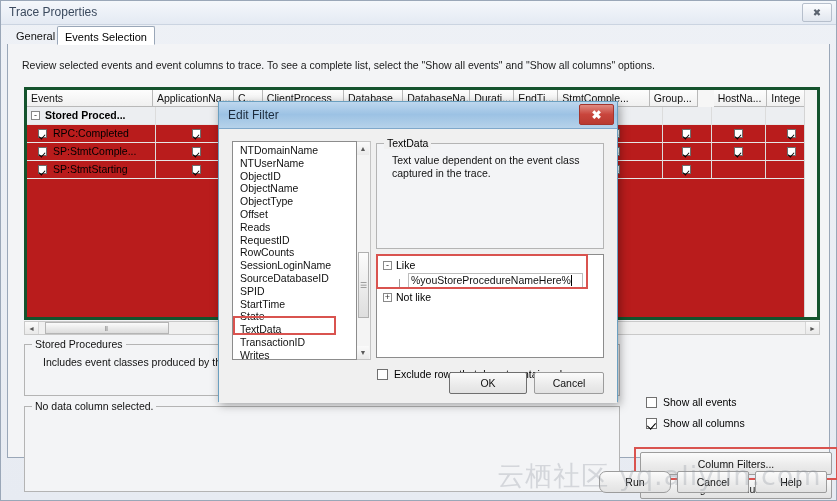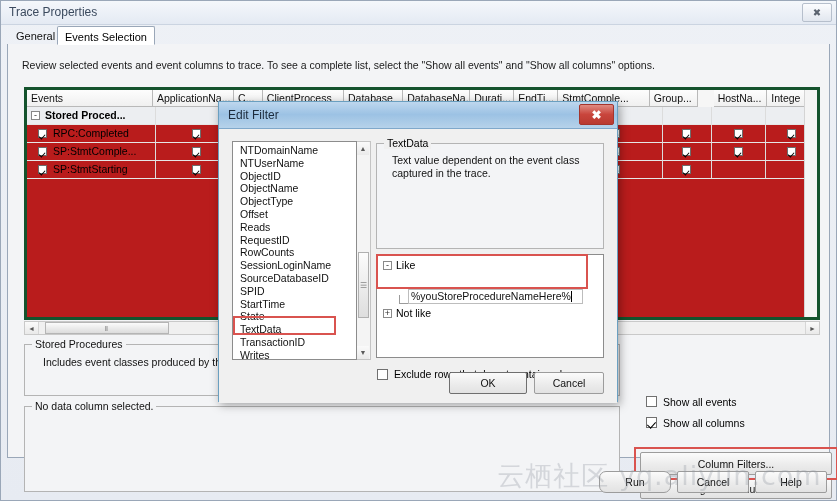--- a/index.html
+++ b/index.html
@@ -161,21 +161,21 @@
     padding: 11px 0 0 18px;
     font-size: 10.5px; color: #111;
     white-space: nowrap;
   }
 
   #box-stored { left: 16px; top: 300px; width: 596px; height: 52px; }
   #box-nodata { left: 16px; top: 362px; width: 596px; height: 86px; }
 
   
   .cbrow {
-    position: absolute; display: flex; gap: 6px;
+    position: absolute; display: flex; align-items: center; gap: 6px;
     font-size: 10.5px;
   }
   .cbrow .box {
     width: 11px; height: 11px; border: 1px solid #707070; background: #fff;
     position: relative; flex: none;
   }
   .cbrow .box.on::after{
     content:""; position:absolute; left:2px; top:2px;
     width:4px; height:7px; border:solid #000; border-width:0 1.6px 1.6px 0;
     transform: rotate(42deg);
@@ -297,21 +297,21 @@
   .ft-node {
     position: relative; font-size: 10.5px; line-height: 14px;
     padding-left: 6px; display: flex; align-items: center; gap: 4px;
   }
   .ft-exp {
     width: 9px; height: 9px; border: 1px solid #8a8a8a; background: #fff;
     display:inline-flex; align-items:center; justify-content:center;
     font-size: 9px; line-height: 1; color:#333; flex: none;
   }
   .ft-value {
-    position: relative; margin-left: 22px; margin-top: 17px;
+    position: relative; margin-left: 22px; margin-top: 1px;
     display: flex; align-items: flex-end;
   }
   .ft-value .stem {
     width: 9px; height: 1px; background: #9b9b9b; margin-right: 0px;
     position: relative;
   }
   .ft-value .stem::before {
     content:""; position:absolute; left:0; top:-8px; width:1px; height:9px;
     background:#9b9b9b;
   }

